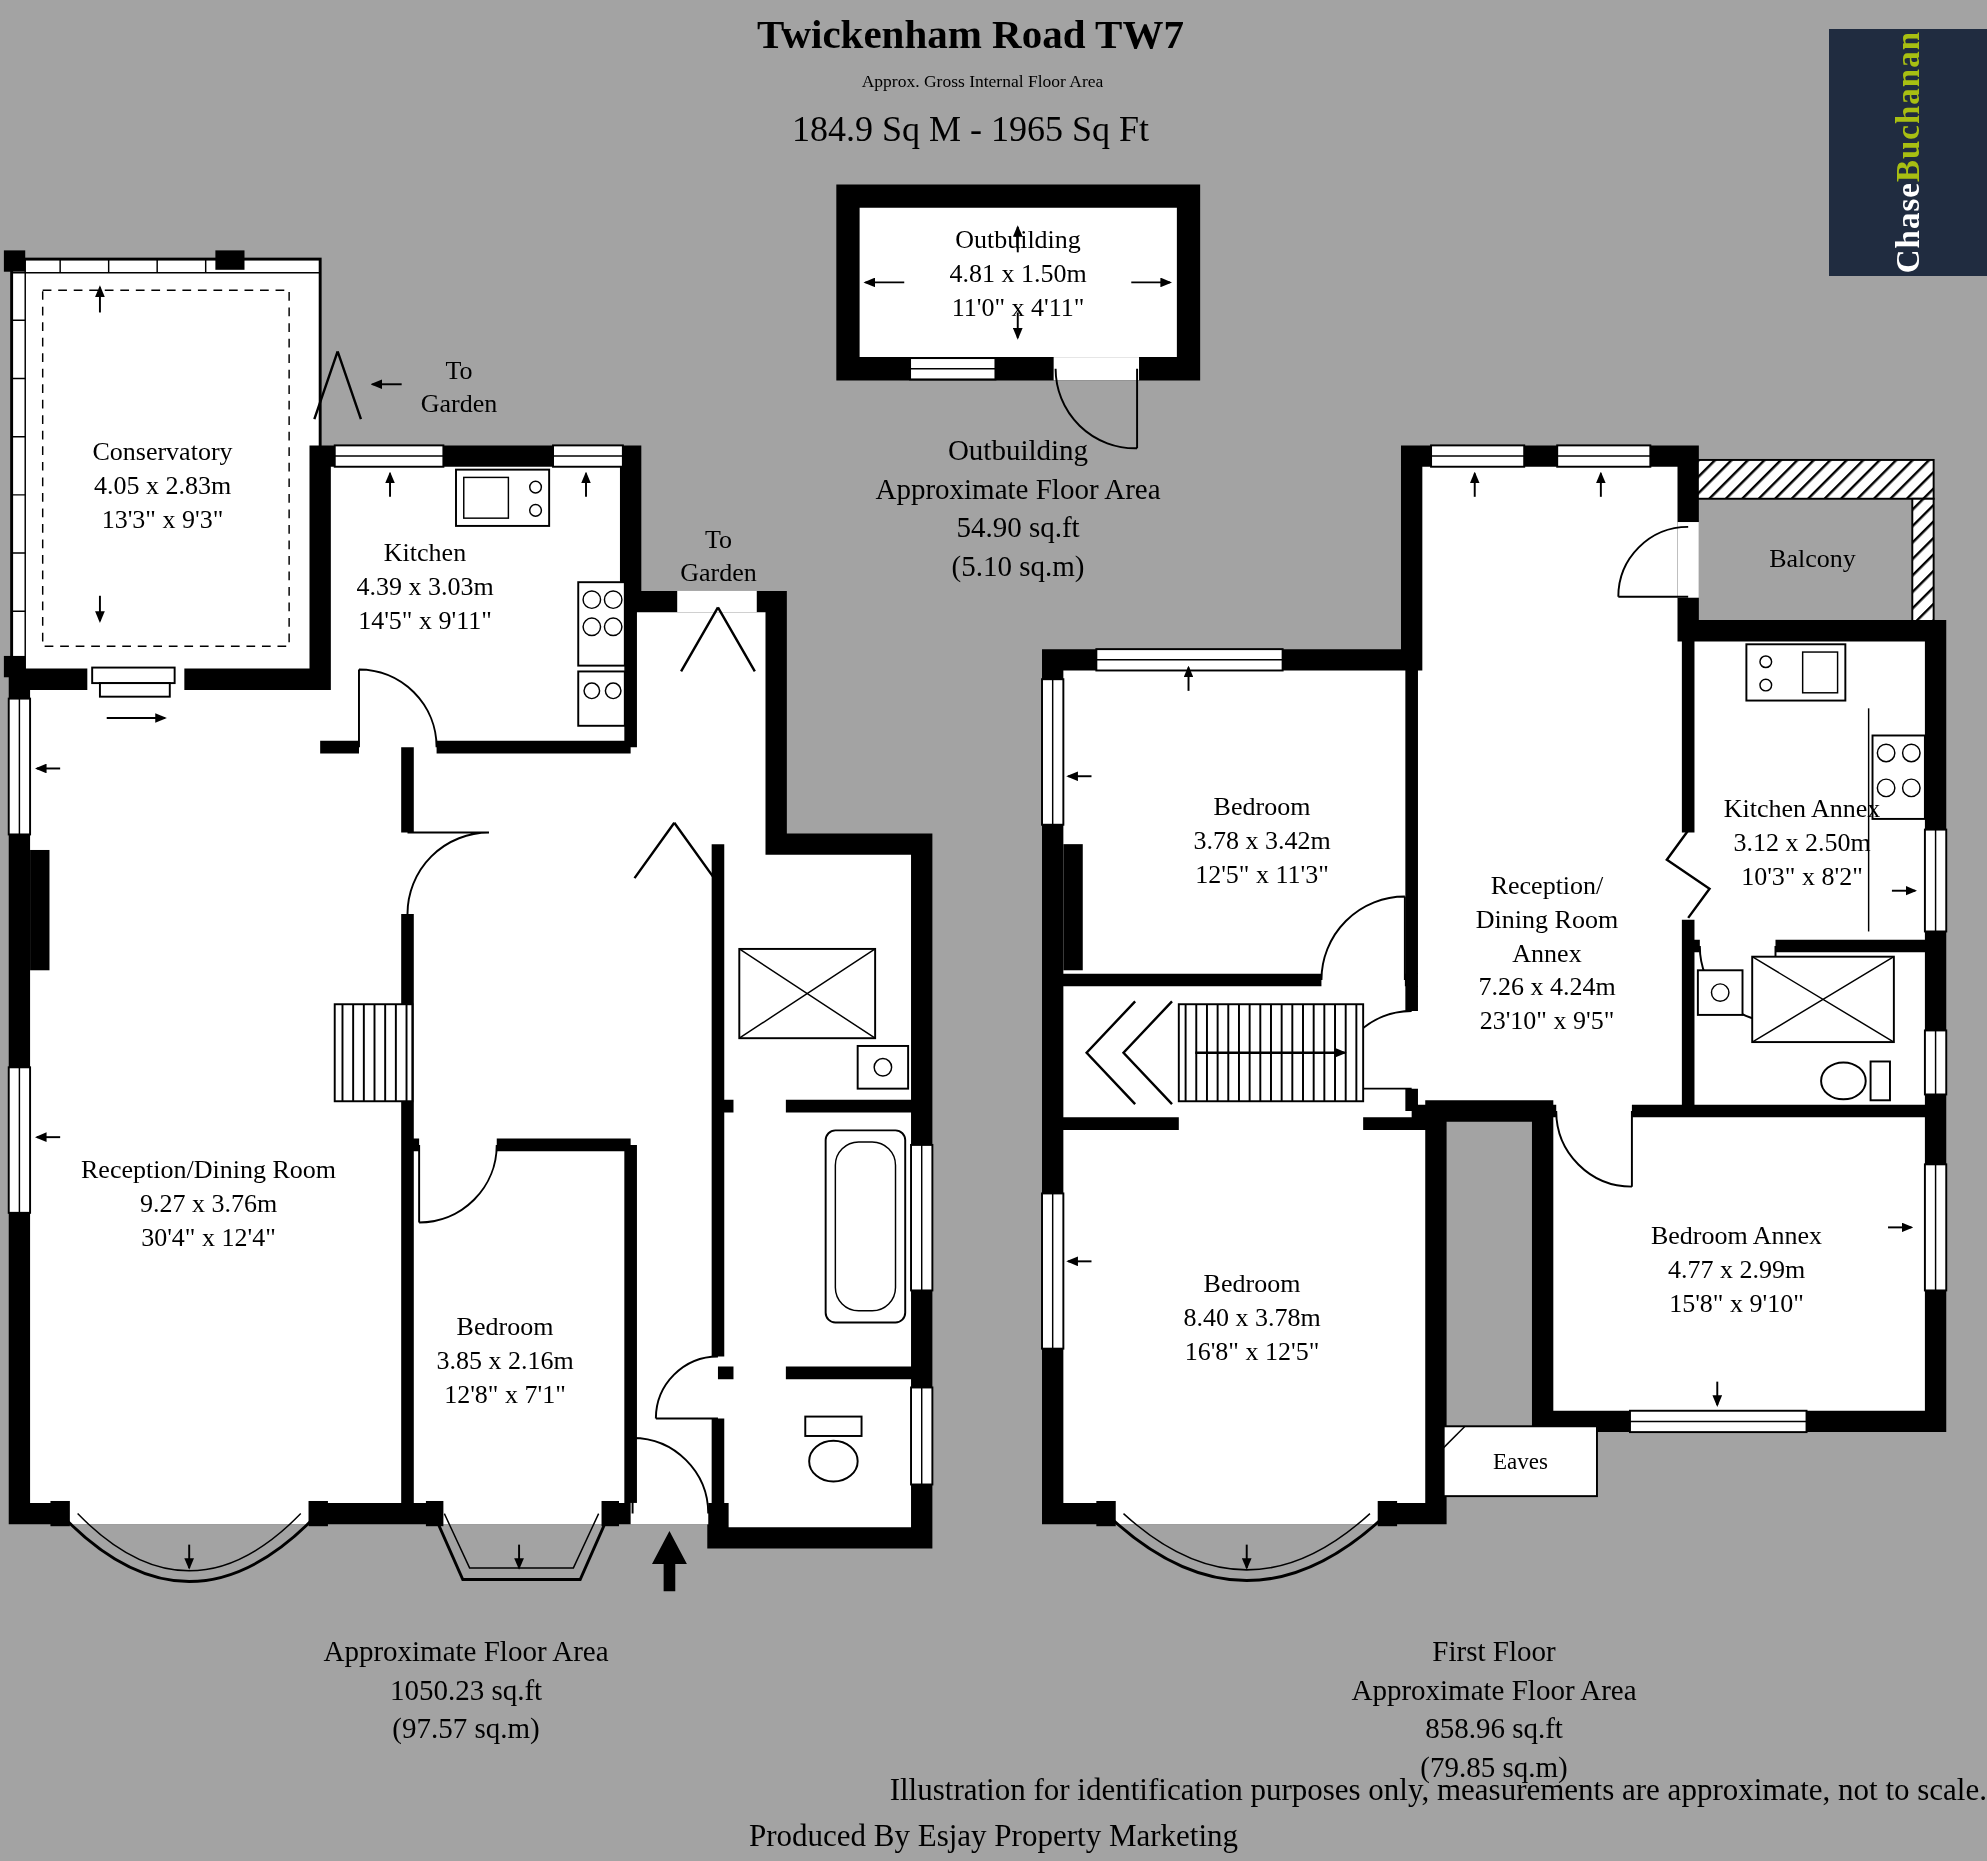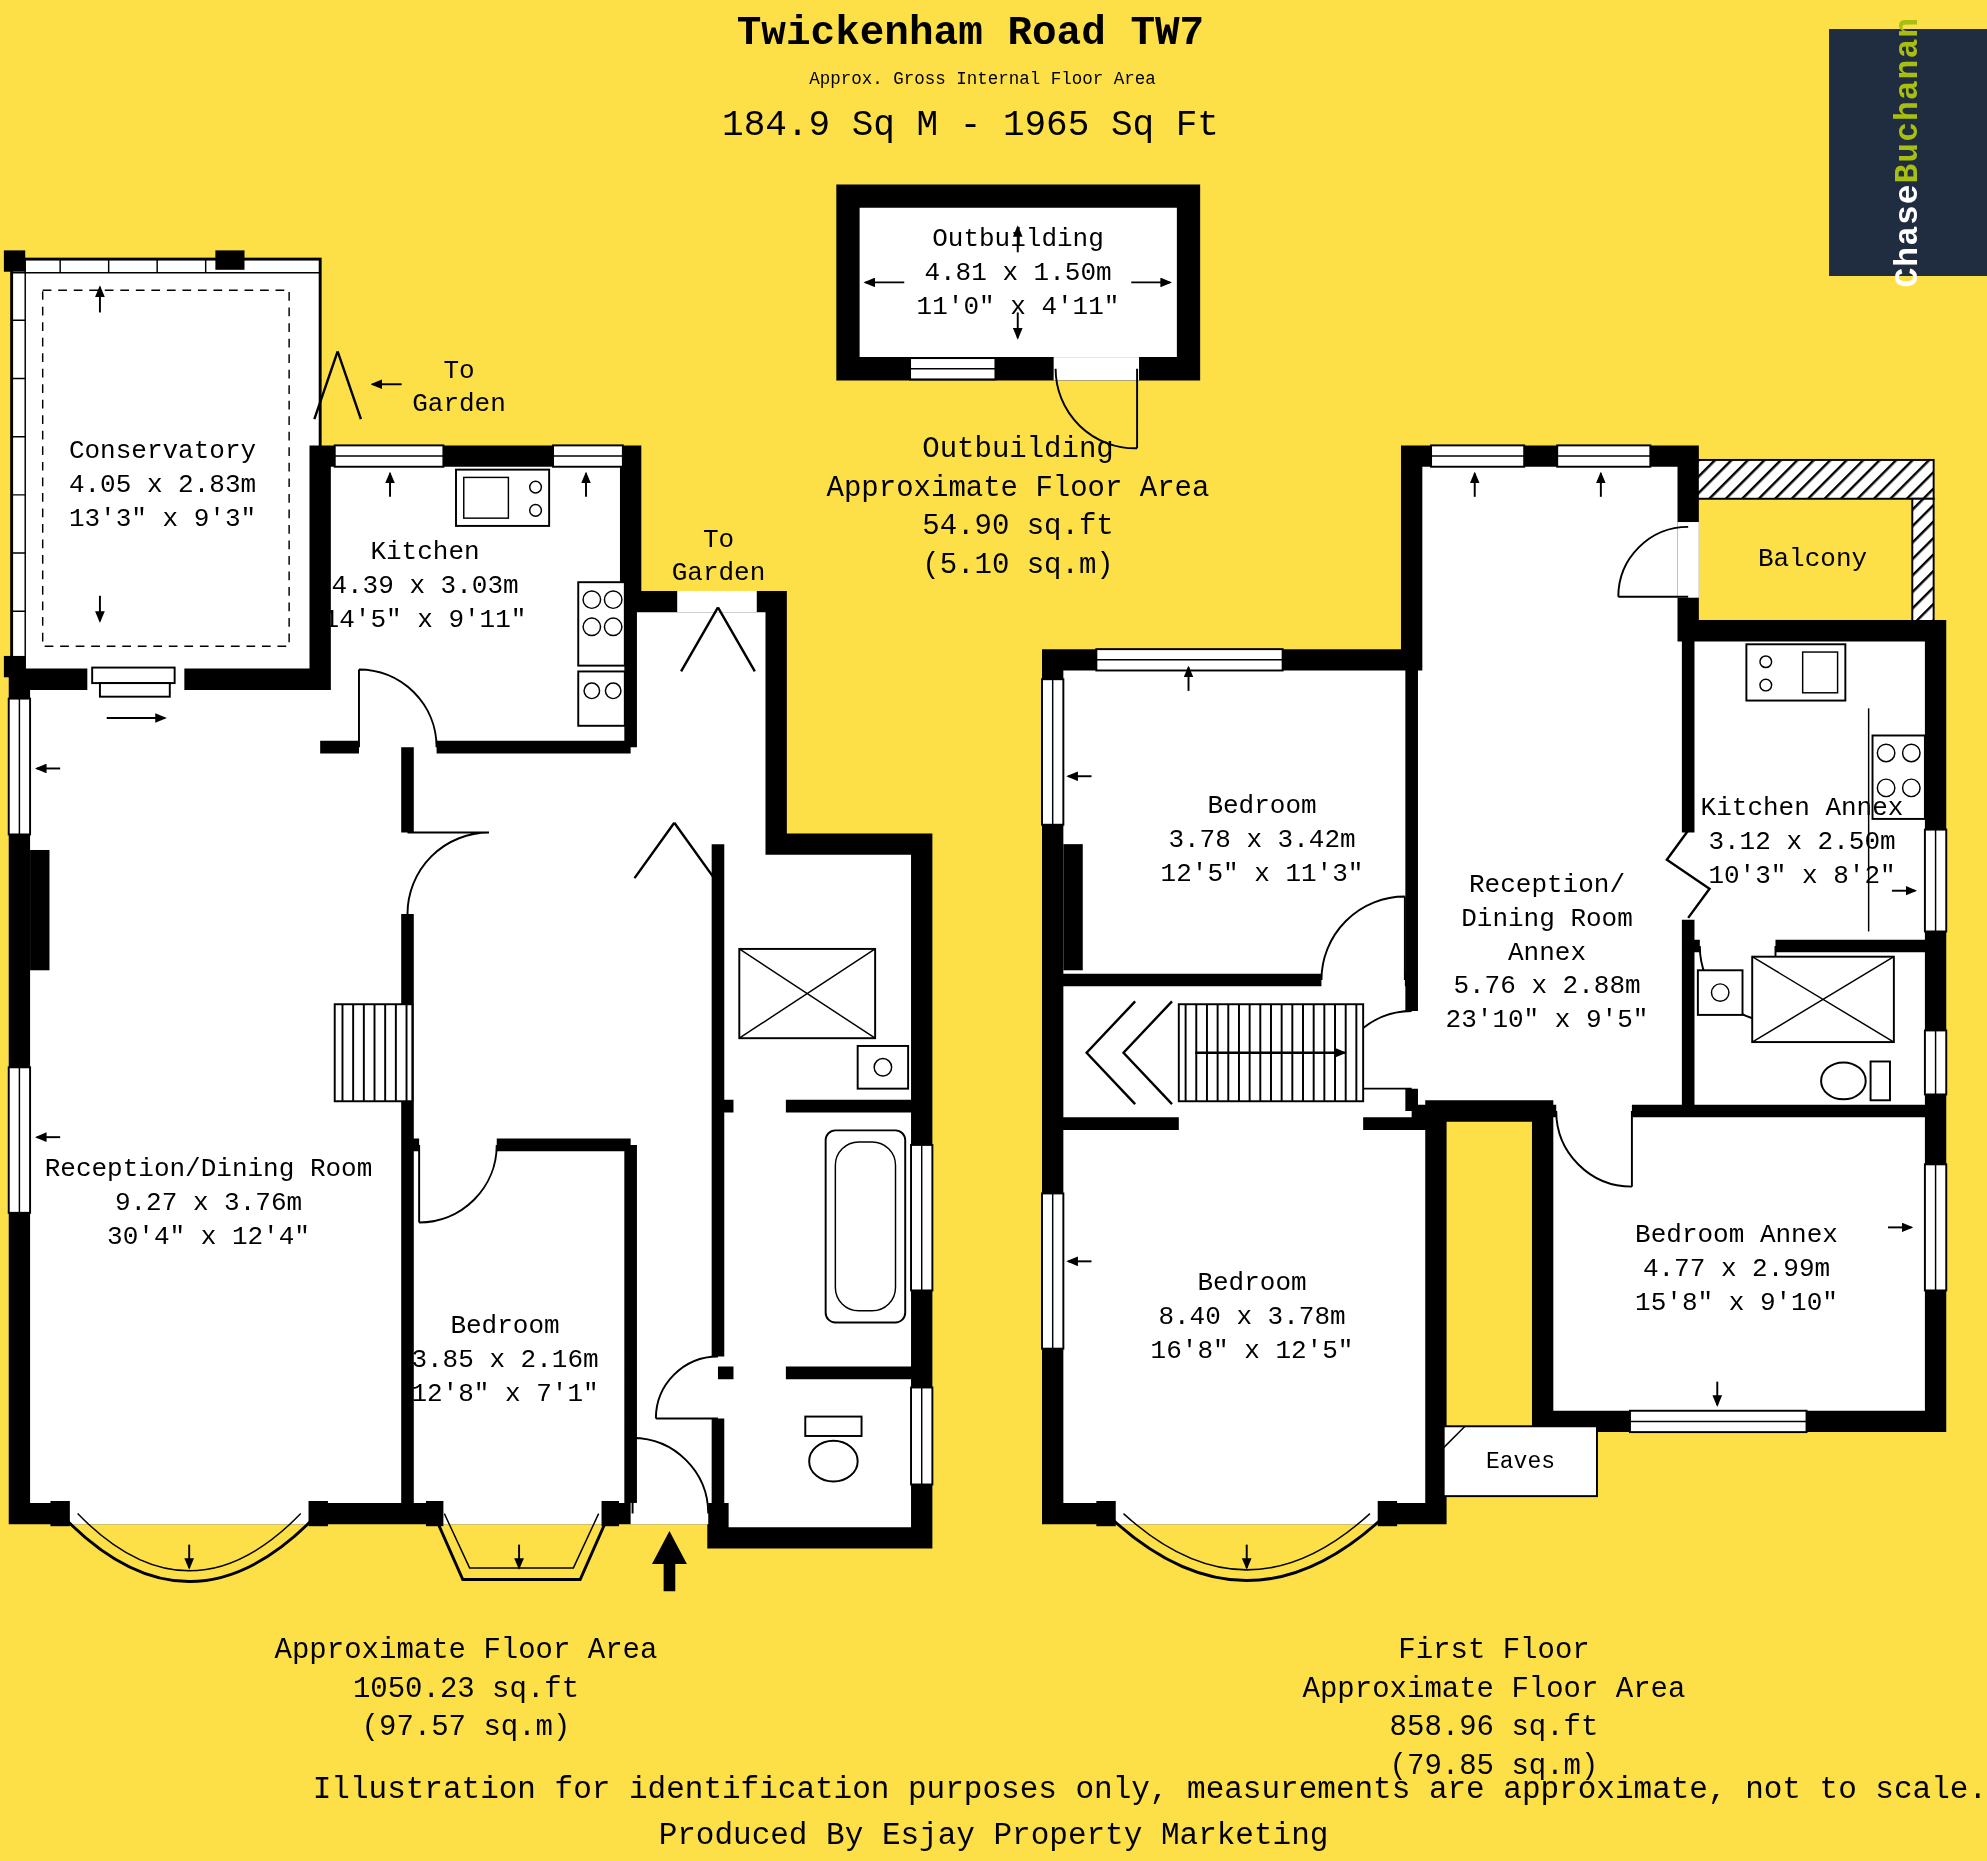--- a/index.html
+++ b/index.html
@@ -1,17 +1,17 @@
 <!DOCTYPE html>
 <html><head>
 <meta charset="utf-8">
 <style>
   html,body { margin:0; padding:0; background:#fff; }
-  .page { position:relative; width:1987px; height:1861px; background:#fde047; color:#000;
-          font-family:Liberation Mono, monospace; overflow:hidden; }
+  .page { position:relative; width:1987px; height:1861px; background:#a3a3a3; color:#000;
+          font-family:Liberation Serif, serif; overflow:hidden; }
   .plan-svg { position:absolute; left:0; top:0; }
 
   .header { position:absolute; left:0; top:0; width:1941px; text-align:center; }
   .title { font-size:41px; font-weight:bold; margin:9.7px 0 0 0; }
   .subtitle { font-size:17.5px; margin-top:13.6px;padding-left:24px; }
   .total-area { font-size:36px; margin-top:16px; }
 
   .logo { position:absolute; top:29px; right:0; width:158px; height:247px; background:#202c40;
           display:flex; align-items:center; justify-content:center; }
   .logo-text { writing-mode:vertical-rl; transform:rotate(180deg); font-size:33px; font-weight:bold; letter-spacing:1px; }
@@ -368,21 +368,21 @@
   <div class="room-label" style="left:1683px; top:792px; width:238px;">
     <span class="rn">Kitchen Annex</span>
     <span class="rd">3.12 x 2.50m</span>
     <span class="rd">10'3" x 8'2"</span>
   </div>
 
   <div class="room-label" style="left:1438px; top:869px; width:218px;">
     <span class="rn">Reception/
 Dining Room
 Annex</span>
-    <span class="rd">5.76 x 2.88m</span>
+    <span class="rd">7.26 x 4.24m</span>
     <span class="rd">23'10" x 9'5"</span>
   </div>
 
   <div class="room-label" style="left:1133px; top:1267px; width:238px;">
     <span class="rn">Bedroom</span>
     <span class="rd">8.40 x 3.78m</span>
     <span class="rd">16'8" x 12'5"</span>
   </div>
 
   <div class="room-label" style="left:1596px; top:1219px; width:281px;">

